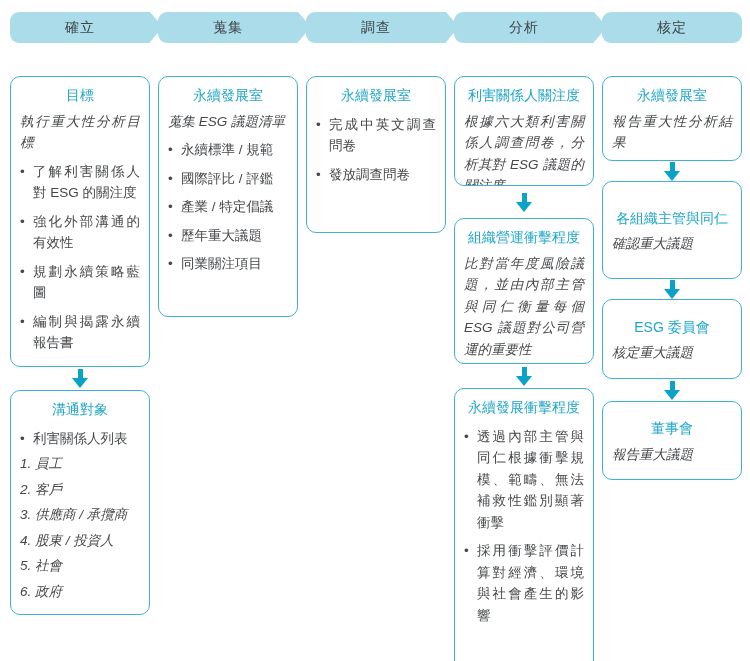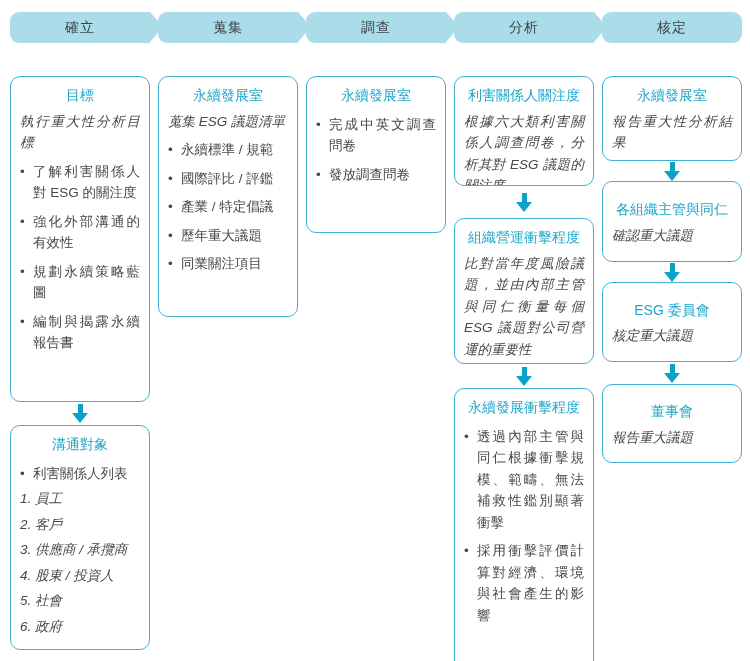--- a/index.html
+++ b/index.html
@@ -57,21 +57,21 @@
 <body>
 
 <div class="canvas">
   <div class="row">
 
     <div class="col">
       <div class="hdr">
         <span class="hdr-label">確立</span>
         <span class="hdr-tip"></span>
       </div>
-      <div class="box" style="height:326px">
+      <div class="box" style="height:291px">
         <div class="bt-title">目標</div>
         <p class="p">執行重大性分析目標</p>
         <ul class="blist">
           <li>
               <span class="dot">•</span>
               <span class="bt">了解利害關係人對 ESG 的關注度</span>
             </li>
           <li>
               <span class="dot">•</span>
               <span class="bt">強化外部溝通的有效性</span>
@@ -209,21 +209,21 @@
       <div class="box" style="height:85px">
         <div class="bt-title">永續發展室</div>
         <p class="p">報告重大性分析結果</p>
       </div>
       <div class="gap" style="height:20px">
         <span class="flow-arrow">
             <span class="stem"></span>
             <span class="head"></span>
           </span>
       </div>
-      <div class="box center" style="height:81px">
+      <div class="box center" style="height:98px">
         <div class="bt-title">各組織主管與同仁</div>
         <p class="p">確認重大議題</p>
       </div>
       <div class="gap" style="height:20px">
         <span class="flow-arrow">
             <span class="stem"></span>
             <span class="head"></span>
           </span>
       </div>
       <div class="box center" style="height:80px">

